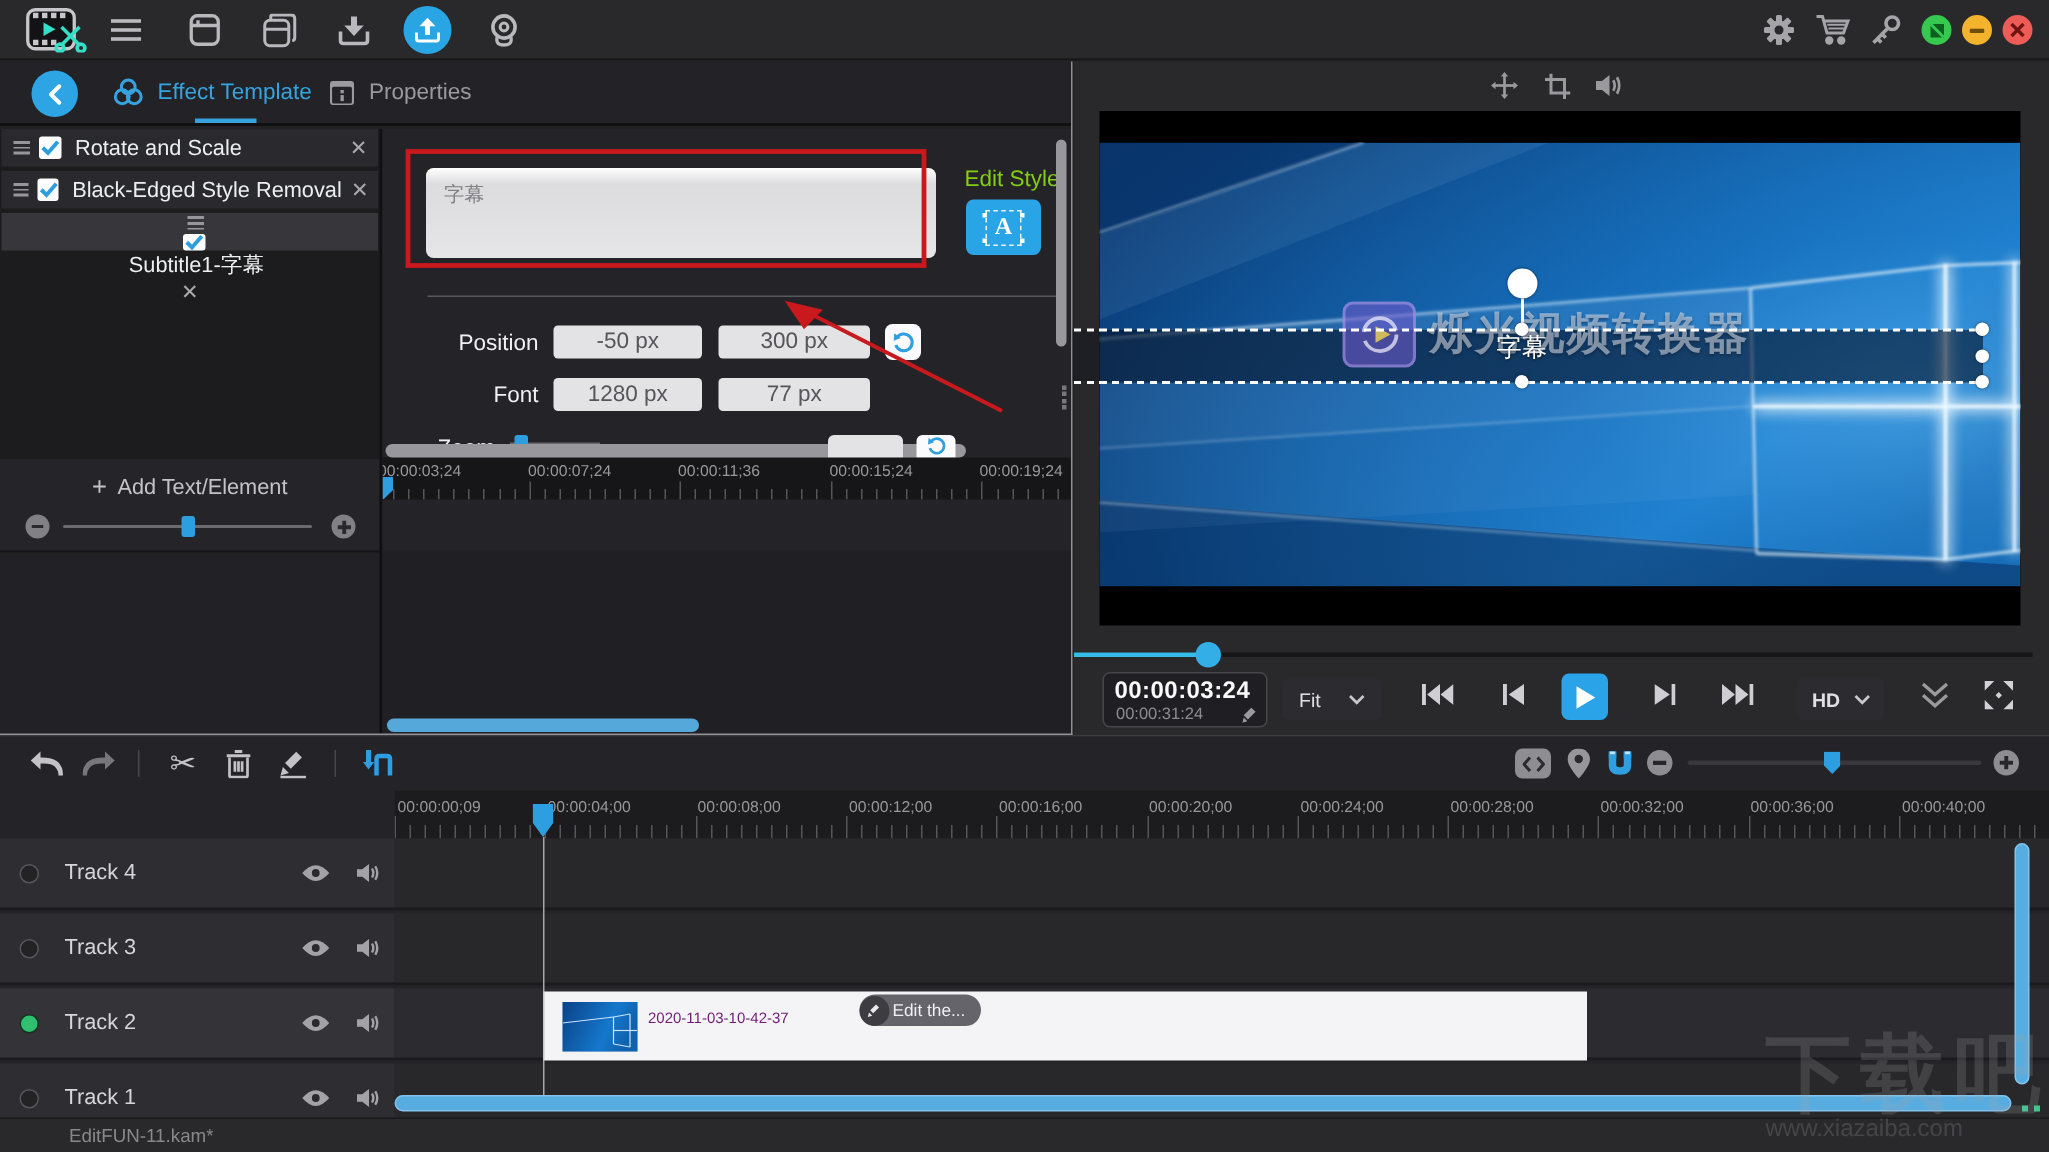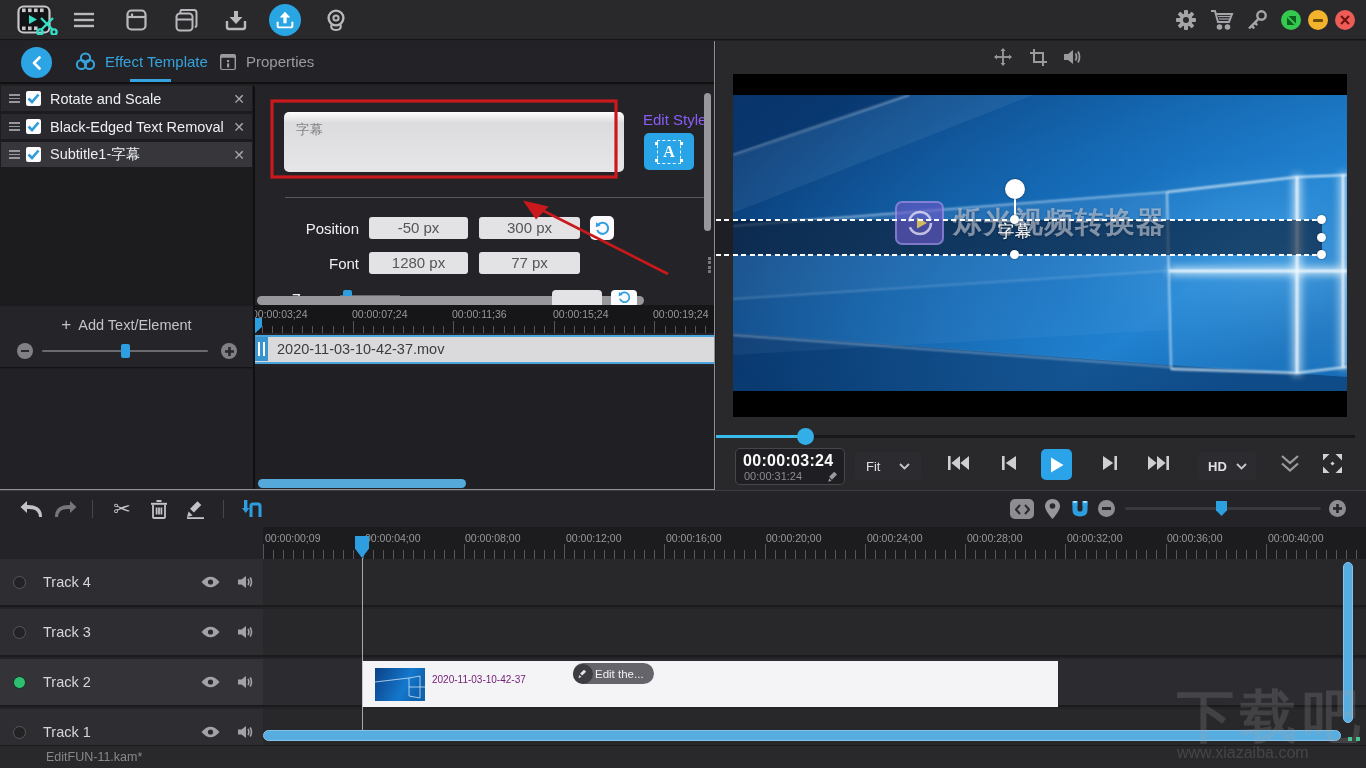--- a/index.html
+++ b/index.html
@@ -232,24 +232,24 @@
       <span class="drag-handle">
           <div></div>
           <div></div>
           <div></div>
         </span>
       <span class="cbx">
         <svg width="13" height="11" viewBox="0 0 13 11">
             <polyline points="1.5,5.5 5,9 11.5,1.5" fill="none" stroke="#2d9ddd" stroke-width="2.6"></polyline>
           </svg>
       </span>
-      <span class="lbl">Black-Edged Text Removal</span>
+      <span class="lbl">Black-Edged Style Removal</span>
       <span class="xbtn">✕</span>
     </div>
-    <div class="effect-row" style="top:56px;background:#37373b;">
+    <div class="effect-row" style="top:56px;background:#37373b;flex-direction:column;">
       <span class="drag-handle">
           <div></div>
           <div></div>
           <div></div>
         </span>
       <span class="cbx">
         <svg width="13" height="11" viewBox="0 0 13 11">
             <polyline points="1.5,5.5 5,9 11.5,1.5" fill="none" stroke="#2d9ddd" stroke-width="2.6"></polyline>
           </svg>
       </span>
@@ -281,21 +281,21 @@
   </div>
 
   <div class="abs" style="left:253px;top:86px;width:2px;height:404px;background:#101013;"></div>
 
   <div id="props-col">
 
     <div class="abs" style="left:29px;top:26px;width:340px;height:60px;border-radius:5px;background:linear-gradient(180deg,#ffffff, #dcdcdf 18%, #e6e6e9);">
       <div style="color:#808085;font-size:13.5px;padding:9px 0 0 12px;">字幕</div>
     </div>
 
-    <div class="abs" style="left:388px;top:25px;width:70px;color:#8b5cf6;font-size:15px;">Edit Style</div>
+    <div class="abs" style="left:388px;top:25px;width:70px;color:#84cc16;font-size:15px;">Edit Style</div>
     <div class="abs icon-btn" style="left:389px;top:47px;width:50px;height:37px;border-radius:5px;background:#29a5e7;">
       <span style="position:relative;width:24px;height:24px;border:1px dashed rgba(255,255,255,.9);display:flex;align-items:center;justify-content:center;color:#fff;font-size:16px;font-weight:700;font-family:'Liberation Serif','DejaVu Serif',serif;">A</span>
       <span class="abs" style="left:11px;top:9px;width:3px;height:3px;background:#fff;"></span>
       <span class="abs" style="left:36px;top:9px;width:3px;height:3px;background:#fff;"></span>
       <span class="abs" style="left:11px;top:26px;width:3px;height:3px;background:#fff;"></span>
       <span class="abs" style="left:36px;top:26px;width:3px;height:3px;background:#fff;"></span>
     </div>
 
     <div class="abs" style="left:30px;top:111px;width:423px;height:1px;background:#58585c;"></div>
 
@@ -379,27 +379,20 @@
           <div class="tick" style="left:409.5px;top:21px;height:7px;"></div>
           <div class="tick" style="left:419.5px;top:21px;height:7px;"></div>
           <div class="tick" style="left:429.6px;top:21px;height:7px;"></div>
           <div class="tick" style="left:439.6px;top:21px;height:7px;"></div>
           <div class="tick" style="left:449.7px;top:21px;height:7px;"></div>
         </div>
 
       <div class="abs" style="left:-6px;top:13px;width:13px;height:15px;background:#2d9fe1;clip-path:polygon(0 0,100% 0,100% 58%,50% 100%,0 58%);"></div>
     </div>
 
-    <div class="abs" style="left:0;top:249px;width:459px;height:29px;background:#dadadd;border-top:2.5px solid #4aa3dc;border-bottom:2.5px solid #4aa3dc;">
-      <div class="abs" style="left:0;top:0;width:13px;height:24px;background:#3794cf;">
-        <div class="abs" style="left:3px;top:5px;width:2px;height:14px;background:#fff;"></div>
-        <div class="abs" style="left:7.5px;top:5px;width:2px;height:14px;background:#fff;"></div>
-      </div>
-      <div class="abs" style="left:22px;top:4px;color:#3c3c40;font-size:14.5px;">2020-11-03-10-42-37.mov</div>
-    </div>
 
     <div class="abs" style="left:0;top:280.5px;width:459px;height:123.5px;background:#202024;">
       <div class="abs" style="left:3px;top:112px;width:208px;height:9px;border-radius:5px;background:#54a9da;"></div>
     </div>
 
     <div class="abs" style="left:449px;top:7px;width:7px;height:138px;border-radius:4px;background:#98989c;"></div>
   </div>
 
   <div class="abs" style="left:708px;top:257px;width:4px;height:16px;display:flex;flex-direction:column;justify-content:space-between;">
     <div style="width:3px;height:3px;background:#77777b;"></div>

